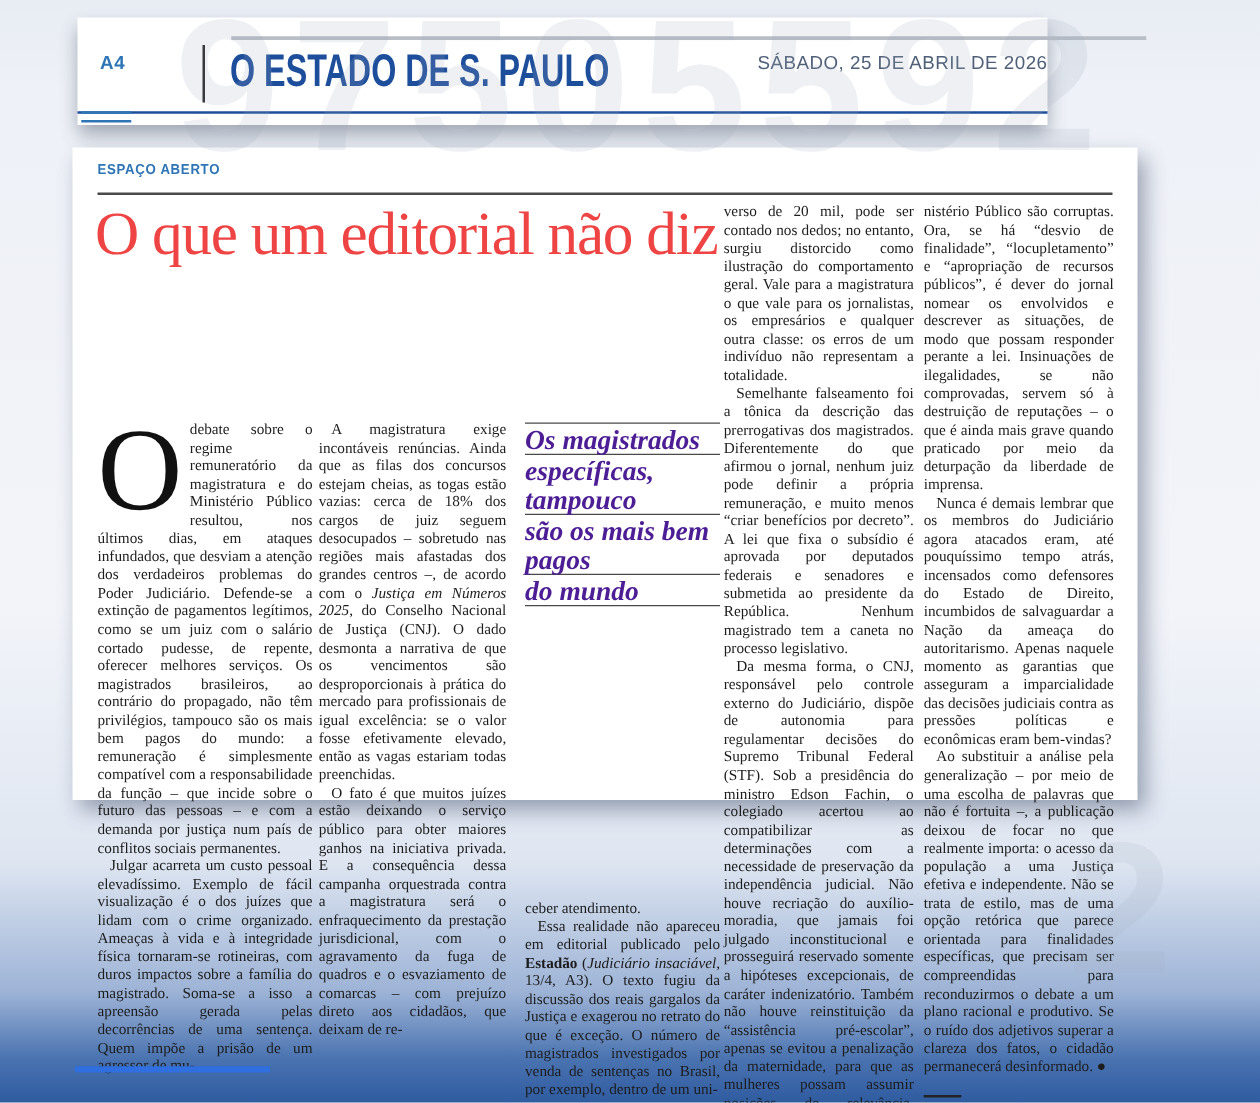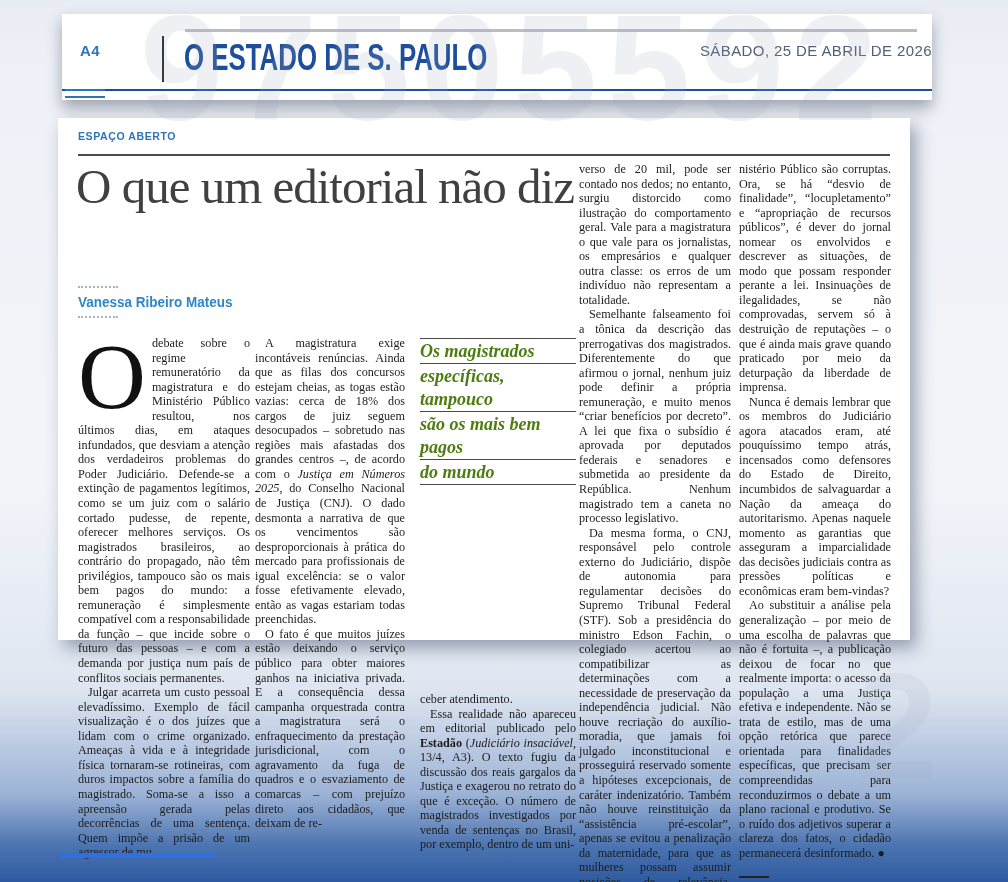--- a/index.html
+++ b/index.html
@@ -4,21 +4,21 @@
 <style>
   html,body{margin:0;padding:0;}
   body{
     width:1008px;height:882px;position:relative;overflow:hidden;
     font-family:"Liberation Serif",serif;
     background:linear-gradient(180deg,#e8ecf3 0%,#eef1f7 8%,#f2f4f9 55%,#dfe6f1 78%,#9db3d6 90%,#4a73b0 96%,#2f5ba0 100%);
   }
   .card{position:absolute;background:#fff;}
   
   #header-card{
-    left:62px;top:14px;width:870px;height:86px;
+    left:62px;top:14px;width:776px;height:86px;
     box-shadow:0 8px 14px rgba(60,70,90,.45);
   }
   .hdr-toprule{position:absolute;left:123px;top:15px;width:732px;height:3px;background:#b9bec6;}
   .page-label{
     position:absolute;left:18px;top:28px;
     font-family:"Liberation Sans",sans-serif;font-weight:bold;
     font-size:15px;color:#2e75b6;letter-spacing:.5px;
   }
   .hdr-vline{position:absolute;left:100px;top:22px;width:2px;height:46px;background:#222;}
   .masthead{
@@ -57,21 +57,21 @@
   .kicker{
     position:absolute;left:20px;top:12px;
     font-family:"Liberation Sans",sans-serif;font-weight:bold;
     font-size:11.5px;color:#2e75b6;letter-spacing:.6px;
     transform:scaleX(.92);transform-origin:left center;
   }
   .kicker-rule{position:absolute;left:20px;top:36px;width:812px;height:2px;background:#4a4a4a;}
   .headline{
     position:absolute;left:18px;top:42px;width:510px;
     font-family:"Liberation Serif",serif;font-weight:normal;
-    font-size:49px;line-height:1.1;color:#404040;letter-spacing:-1px;
+    font-size:49px;line-height:1.1;color:#ef4444;letter-spacing:-1px;
   }
   .author-block{position:absolute;left:20px;top:162px;}
   .dotted-rule{width:40px;border-top:2px dotted #a9b4c2;height:0;margin:6px 0;}
   .author-name{
     font-family:"Liberation Sans",sans-serif;font-weight:bold;
     font-size:14.5px;color:#2e86c6;margin:2px 0;
     transform:scaleX(.93);transform-origin:left center;white-space:nowrap;
   }
   
   .bodycol{
@@ -85,27 +85,27 @@
     float:left;
     font-size:94px;line-height:76px;
     padding:2px 6px 0 0;
     font-family:"Liberation Serif",serif;color:#111;
   }
   .i{font-style:italic;}
   .b{font-weight:bold;}
   #col1{left:20px;top:218px;width:172px;}
   #col2{left:197px;top:218px;width:150px;}
   #col3-quote{position:absolute;left:362px;top:220px;width:156px;}
-  #col3{left:362px;top:574px;width:156px;}
+  #col3{left:362px;top:601px;width:156px;}
   #col4{left:521px;top:44px;width:152px;}
   #col5{left:681px;top:44px;width:152px;}
   
   .pq-line{
     font-family:"Liberation Serif",serif;font-weight:bold;font-style:italic;
-    font-size:18px;line-height:23px;color:#4d7c0f;
+    font-size:22px;line-height:23px;color:#4c1d95;
     border-top:1.5px solid #4a4a4a;padding-top:1px;
     transform-origin:left center;
   }
   .pq-bottom{border-top:1.5px solid #4a4a4a;height:0;}
   
   .signature{margin-top:16px;}
   .sig-rule{width:30px;height:2px;background:#222;margin-bottom:6px;}
   
   .bottom-strip{position:absolute;left:60px;top:853px;width:156px;height:5px;background:#2f6fe0;}
 </style>
@@ -124,25 +124,20 @@
   <div class="hdr-botrule"></div>
   <div class="hdr-botrule2"></div>
 </div>
 
 <div id="article-card" class="card">
   <div class="kicker">ESPAÇO ABERTO</div>
   <div class="kicker-rule"></div>
 
   <h1 class="headline" style="margin:0;">O que um editorial não diz</h1>
 
-  <div class="author-block">
-    <div class="dotted-rule"></div>
-    <div class="author-name">Vanessa Ribeiro Mateus</div>
-    <div class="dotted-rule"></div>
-  </div>
 
   <div id="col3-quote">
       <div class="pq-line">Os magistrados</div>
       <div class="pq-line">específicas, tampouco</div>
       <div class="pq-line">são os mais bem pagos</div>
       <div class="pq-line">do mundo</div>
       <div class="pq-bottom"></div>
     </div>
 
   <div id="col1" class="bodycol">

